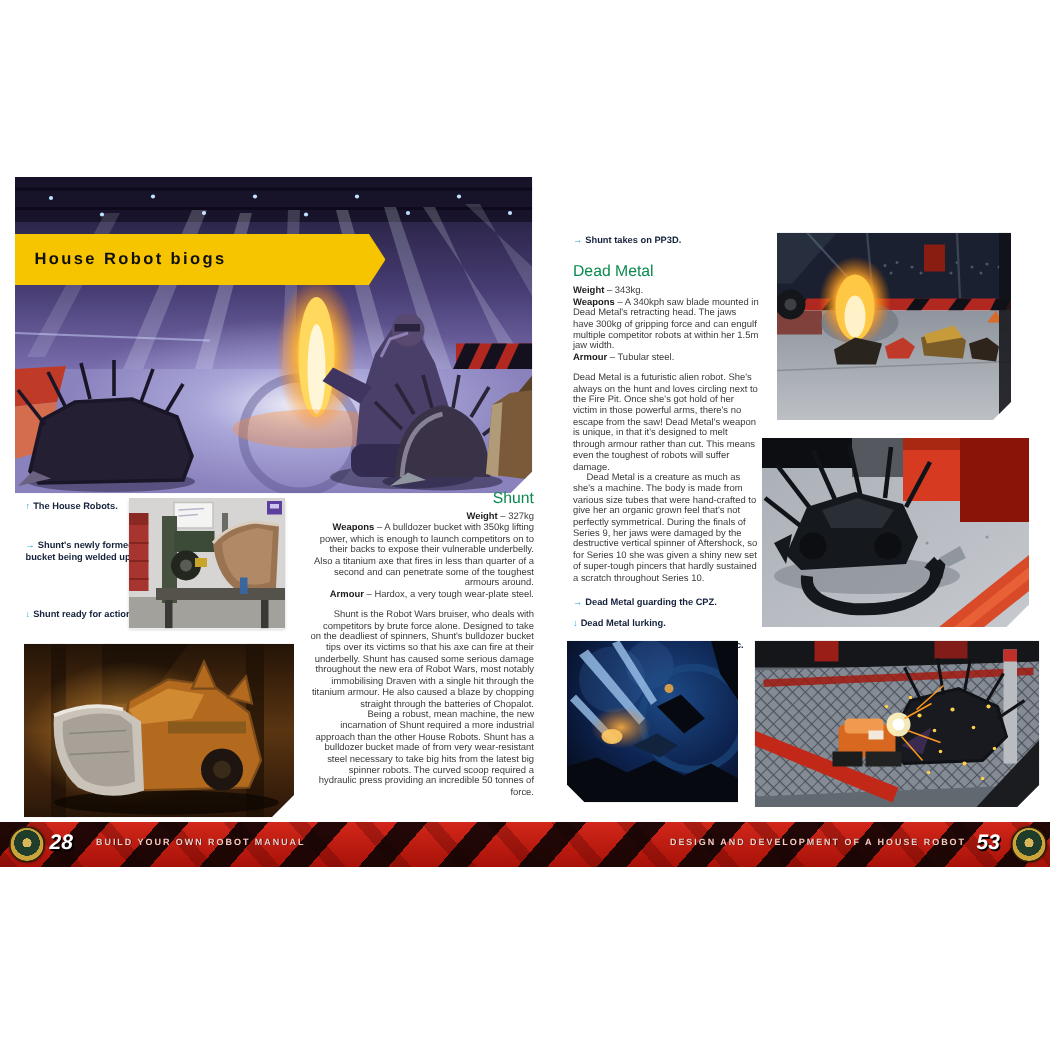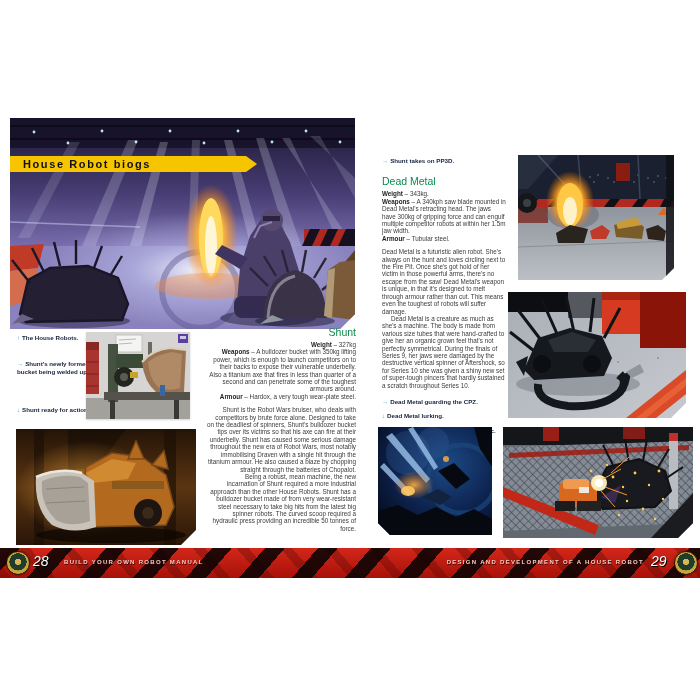--- a/index.html
+++ b/index.html
@@ -4,21 +4,21 @@
 <style>
   html,body{margin:0;padding:0;}
   body{width:700px;height:700px;background:#ffffff;position:relative;
        font-family:"Liberation Sans", sans-serif;overflow:hidden;}
   .photo{position:absolute;overflow:hidden;box-shadow:0 1px 2px rgba(0,0,0,.18);}
   .photo svg{display:block;width:100%;height:100%;}
   .cut-br{clip-path:polygon(0 0,100% 0,100% calc(100% - 15px),calc(100% - 15px) 100%,0 100%);}
   .cut-br-sm{clip-path:polygon(0 0,100% 0,100% calc(100% - 12px),calc(100% - 12px) 100%,0 100%);}
   .cut-bl{clip-path:polygon(0 0,100% 0,100% 100%,12px 100%,0 calc(100% - 12px));}
 
-  .banner{position:absolute;left:10px;top:156px;width:247px;height:16px;background:#f6c500;
+  .banner{position:absolute;left:10px;top:156px;width:247px;height:34px;background:#f6c500;
           clip-path:polygon(0 0,calc(100% - 11px) 0,100% 50%,calc(100% - 11px) 100%,0 100%);
           display:flex;align-items:center;z-index:5;}
   .banner span{font-weight:bold;font-size:11px;letter-spacing:1.6px;color:#101010;padding-left:13px;white-space:nowrap;}
 
   .cap{position:absolute;width:76px;font-size:6.2px;line-height:7.6px;font-weight:bold;color:#15223c;}
   .arr{color:#2aa9e0;margin-right:2px;}
   .capflow{font-size:6.2px;line-height:7.4px;font-weight:bold;color:#15223c;margin-top:7px;}
 
   .col{position:absolute;font-size:6.3px;line-height:7.4px;color:#3a3a3a;}
   .col h2{margin:0 0 3px 0;font-size:10.5px;line-height:11px;color:#0b8a4e;font-weight:normal;}
@@ -27,21 +27,21 @@
   .para2{text-indent:9px;margin-top:0;}
 
   .footer{position:absolute;left:0;top:548px;width:700px;height:30px;
     background:
       repeating-linear-gradient(131deg, rgba(10,4,4,0.88) 0 15px, rgba(10,4,4,0) 15px 40px),
       repeating-linear-gradient(49deg, rgba(90,8,4,0.35) 0 9px, rgba(0,0,0,0) 9px 33px),
       linear-gradient(#d2271a,#a81108);}
   .badge{position:absolute;top:3px;width:22px;height:22px;border-radius:50%;
     background:radial-gradient(circle at 50% 45%, #d8b75a 0 18%, #1f3d2a 19% 52%, #c9a43a 53% 72%, #6b5416 73% 82%, #c9a43a 83%);
     border:1px solid #2a1c05;box-shadow:0 0 2px rgba(0,0,0,.6);}
-  .pagenum{position:absolute;top:5px;font-size:14px;font-weight:normal;font-style:italic;color:#ffffff;
+  .pagenum{position:absolute;top:5px;font-size:14px;font-weight:bold;font-style:italic;color:#ffffff;
     text-shadow:1px 1px 0 #000;}
   .ftext{position:absolute;top:11px;font-size:6px;font-weight:bold;letter-spacing:1.3px;color:#f0cdc5;
     text-shadow:0.5px 0.5px 0 #3a0300;white-space:nowrap;}
 </style>
 </head>
 <body>
 
 <div class="photo cut-br" style="left:10px;top:118px;width:345px;height:211px;">
   <svg viewBox="0 0 345 211" preserveAspectRatio="none">
     <defs>
@@ -457,15 +457,15 @@
     </g>
     <polygon points="148,111 190,66 190,111" fill="#1a1c20"></polygon>
   </svg>
 </div>
 
 <div class="footer">
   <div class="badge" style="left:6px;"></div>
   <div class="pagenum" style="left:33px;">28</div>
   <div class="ftext" style="left:64px;">BUILD YOUR OWN ROBOT MANUAL</div>
   <div class="ftext" style="right:56px;">DESIGN AND DEVELOPMENT OF A HOUSE ROBOT</div>
-  <div class="pagenum" style="left:651px;">29</div>
+  <div class="pagenum" style="left:651px;">53</div>
   <div class="badge" style="left:674px;"></div>
 </div>
 
 </body></html>

